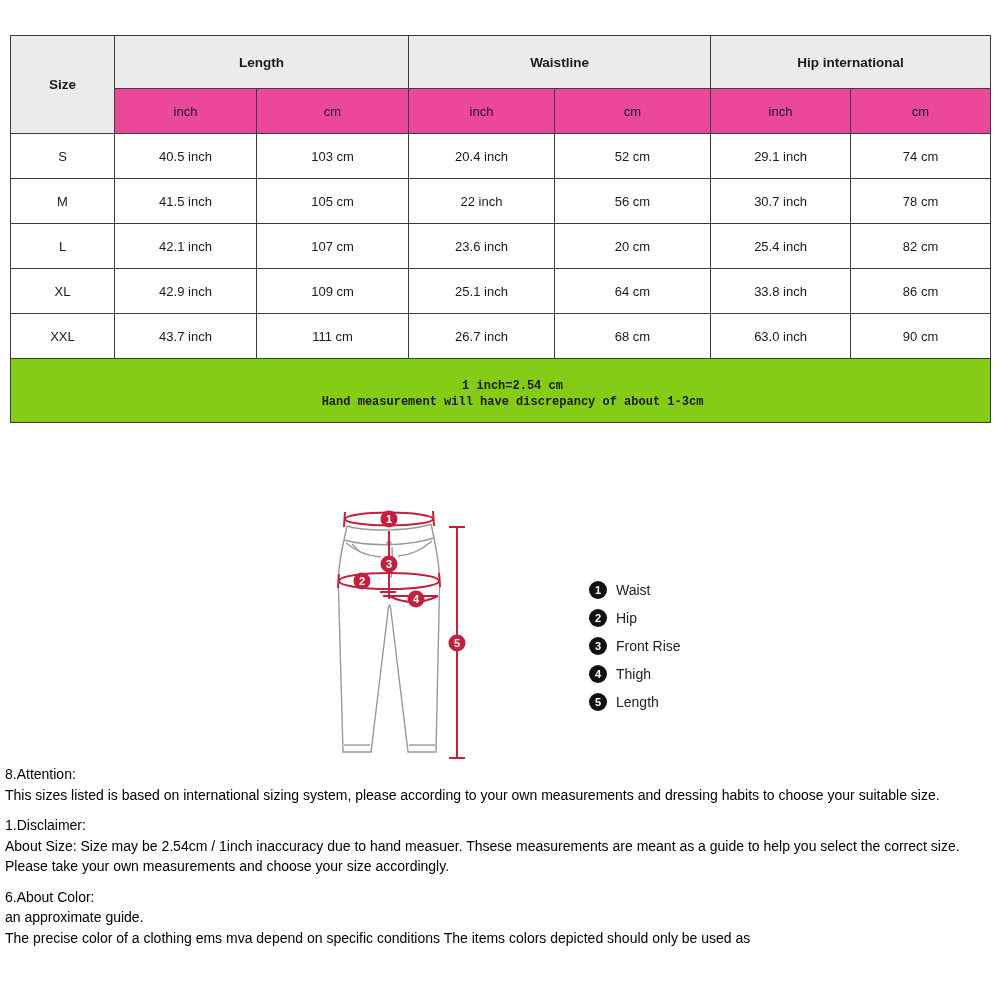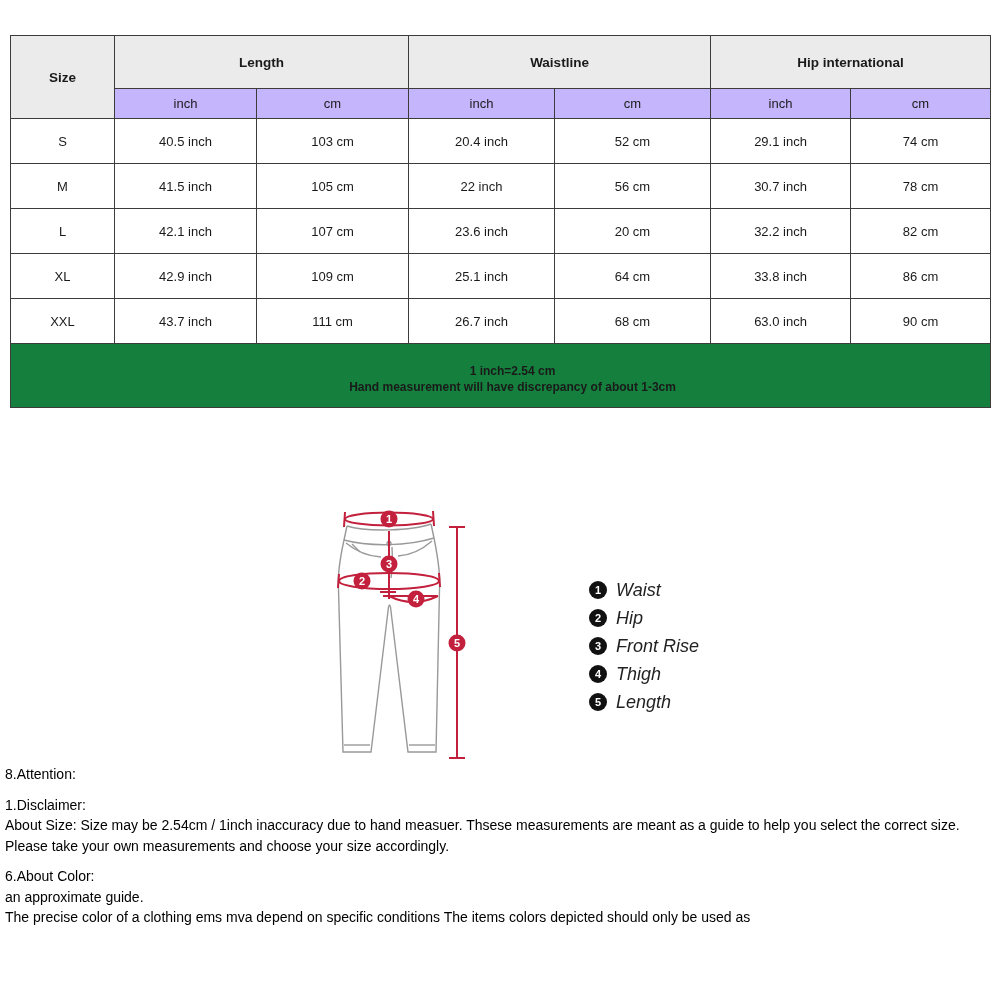--- a/index.html
+++ b/index.html
@@ -12,43 +12,43 @@
     border-collapse: collapse; table-layout: fixed;
   }
   .size-table th, .size-table td {
     border: 1px solid #3c3c3c; text-align: center; vertical-align: middle;
     font-size: 13px;
   }
   .size-table thead tr.group-row th {
     height: 53px; background: #ebebeb; font-size: 13.5px; font-weight: bold;
   }
   .size-table thead tr.unit-row th {
-    height: 30px; background: #c4b5fd; font-weight: normal; font-size: 13px;
+    height: 45px; background: #ec4899; font-weight: normal; font-size: 13px;
   }
   .size-table tbody td { height: 45px; background: #ffffff; }
   .size-table tfoot td {
-    height: 64px; background: #15803d; text-align: center;
-    font-family: Liberation Sans, sans-serif; font-weight: bold; font-size: 12px;
+    height: 64px; background: #84cc16; text-align: center;
+    font-family: Liberation Mono, monospace; font-weight: bold; font-size: 12px;
     line-height: 16px; padding-top: 6px; padding-left: 24px;
   }
 
   
   .diagram-svg { position: absolute; left: 296px; top: 496px; width: 204px; height: 276px; }
 
   .legend {
     position: absolute; left: 589px; top: 581px;
     display: flex; flex-direction: column; gap: 10px;
   }
   .legend-row { display: flex; align-items: center; gap: 9px; height: 18px; }
   .legend-badge {
     width: 18px; height: 18px; border-radius: 50%; background: #111111;
     color: #ffffff; font-size: 11px; font-weight: bold;
     display: flex; align-items: center; justify-content: center; flex: 0 0 18px;
   }
-  .legend-label { font-size: 18px; color: #222222; font-style: italic; }
+  .legend-label { font-size: 14px; color: #222222; }
 
   
   .notes { position: absolute; left: 5px; top: 764px; width: 992px; font-size: 14px; line-height: 20.5px; color: #000000; }
   .note-section { margin-bottom: 10px; }
   .note-heading { }
   .note-line { }
 </style>
 </head>
 <body>
 
@@ -96,21 +96,21 @@
       <td>56 cm</td>
       <td>30.7 inch</td>
       <td>78 cm</td>
     </tr>
     <tr>
       <td>L</td>
       <td>42.1 inch</td>
       <td>107 cm</td>
       <td>23.6 inch</td>
       <td>20 cm</td>
-      <td>32.2 inch</td>
+      <td>25.4 inch</td>
       <td>82 cm</td>
     </tr>
     <tr>
       <td>XL</td>
       <td>42.9 inch</td>
       <td>109 cm</td>
       <td>25.1 inch</td>
       <td>64 cm</td>
       <td>33.8 inch</td>
       <td>86 cm</td>
@@ -215,20 +215,21 @@
   </div>
   <div class="legend-row">
     <span class="legend-badge">5</span>
     <span class="legend-label">Length</span>
   </div>
 </div>
 
 <div class="notes">
   <div class="note-section">
     <div class="note-heading">8.Attention:</div>
+    <div class="note-line">This sizes listed is based on international sizing system, please according to your own measurements and dressing habits to choose your suitable size.</div>
   </div>
   <div class="note-section">
     <div class="note-heading">1.Disclaimer:</div>
     <div class="note-line">About Size: Size may be 2.54cm / 1inch inaccuracy due to hand measuer. Thsese measurements are meant as a guide to help you select the correct size.</div>
     <div class="note-line">Please take your own measurements and choose your size accordingly.</div>
   </div>
   <div class="note-section">
     <div class="note-heading">6.About Color:</div>
     <div class="note-line">an approximate guide.</div>
     <div class="note-line">The precise color of a clothing ems mva depend on specific conditions The items colors depicted should only be used as</div>

